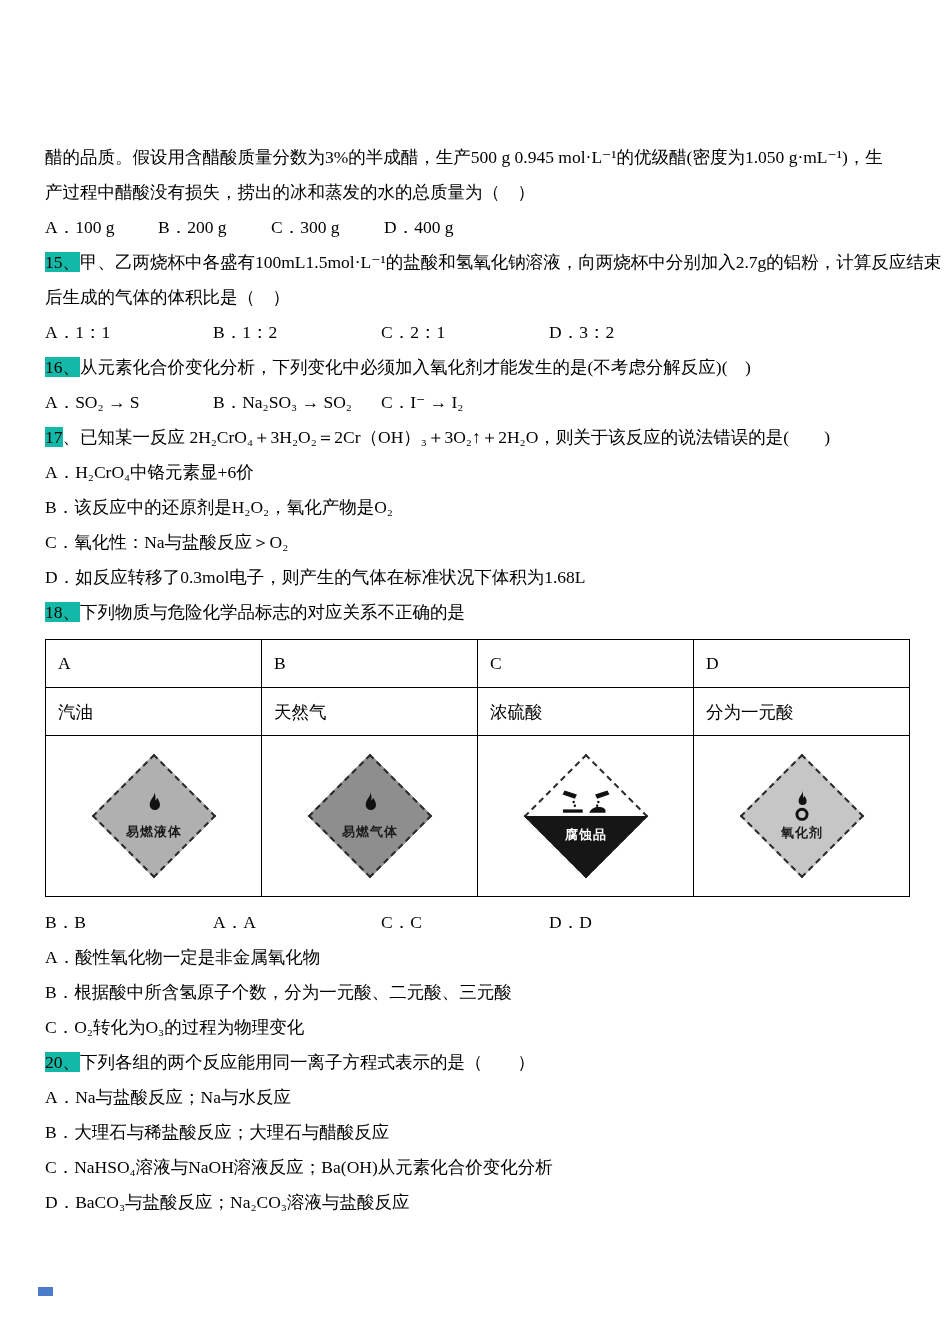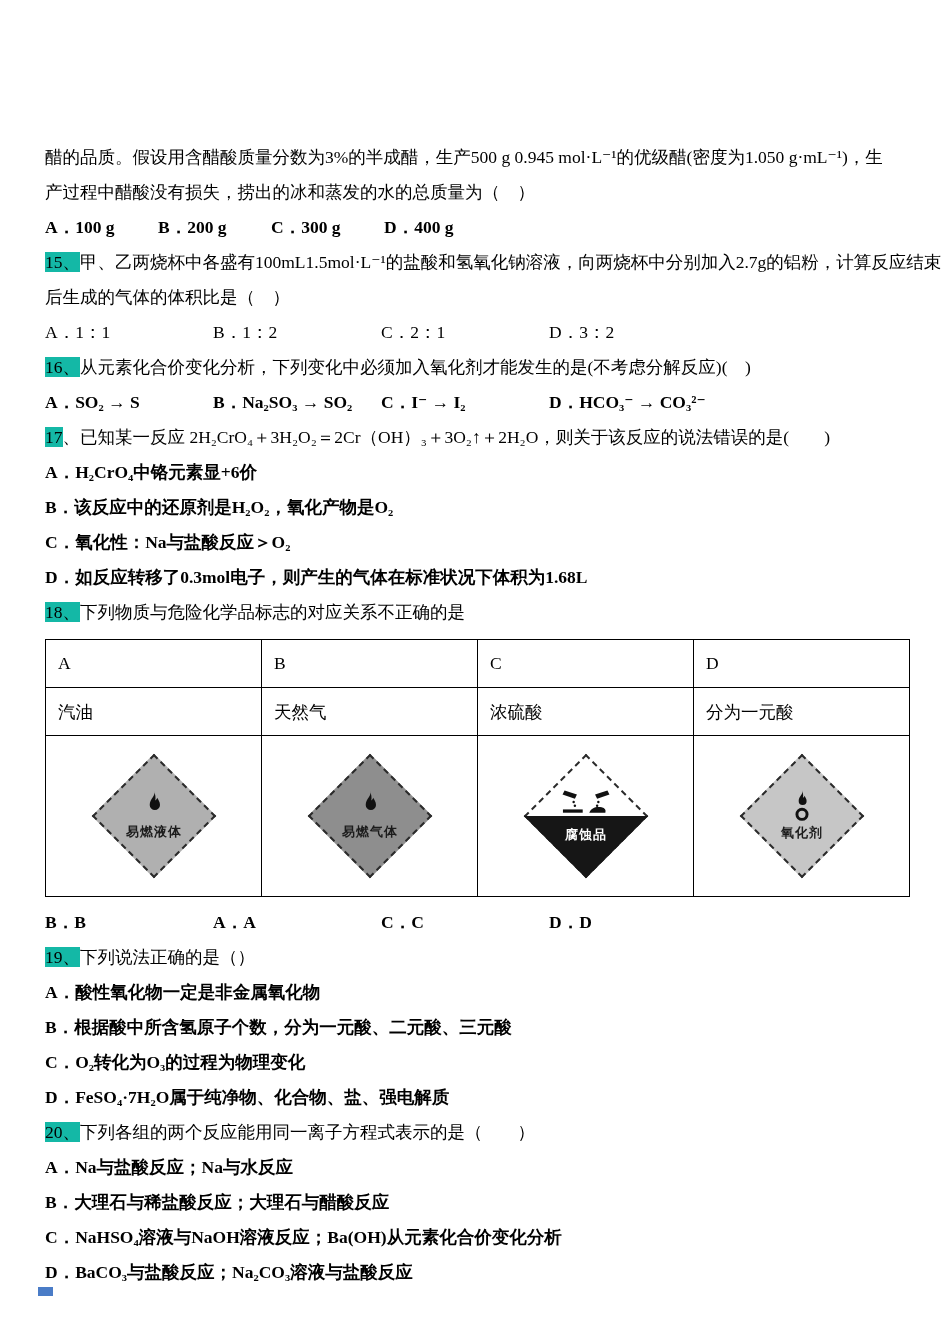--- a/index.html
+++ b/index.html
@@ -7,21 +7,21 @@
     width:950px;height:1344px;position:relative;
     font-family:"Liberation Serif","DejaVu Serif",serif;
     font-size:17.5px;color:#000;overflow:hidden;
   }
   .content{padding:95px 40px 0 45px;margin-top:45px;}
   p.line{margin:0;line-height:35px;white-space:nowrap;}
   .optrow{display:flex;line-height:35px;white-space:nowrap;}
   .optrow > span{width:168px;flex:none;}
   .optrow.narrow > span{width:113px;}
   .optrow > span:last-child{width:auto;}
-  .b{font-weight:bold;align-items:flex-end;}
+  .b{font-weight:normal;align-items:flex-end;}
   .hl{background:#14b8a6;}
   table.hazard{width:100%;border-collapse:collapse;margin:9px 0 8px 0;table-layout:fixed;}
   table.hazard td{border:1.6px solid #000;padding:0 12px;height:47px;vertical-align:middle;}
   table.hazard td.sym{height:160px;padding:0;}
   .diamond-wrap{display:flex;align-items:center;justify-content:center;height:100%;}
   .diamond{position:relative;width:84px;height:84px;transform:rotate(45deg);border:2px dashed #2b2b2b;background:#b3b3b3;}
   .diamond .dcontent{position:absolute;inset:0;transform:rotate(-45deg);display:flex;flex-direction:column;align-items:center;justify-content:center;z-index:2;}
   .diamond .dlabel{font-size:13px;font-weight:bold;letter-spacing:1px;color:#1c1c1c;margin-top:2px;}
   .diamond.corrosive::after{content:"";position:absolute;inset:-2px;background:linear-gradient(135deg,transparent 50%,#161616 50%);z-index:1;}
   .diamond.corrosive .dlabel{color:#ffffff;margin-top:10px;}
@@ -49,21 +49,20 @@
     <span>B．1：2</span>
     <span>C．2：1</span>
     <span>D．3：2</span>
   </div>
 
   <p class="line"><span class="hl">16、</span><span>从元素化合价变化分析，下列变化中必须加入氧化剂才能发生的是(不考虑分解反应)(　)</span></p>
   <div class="optrow b">
     <span>A．SO₂ → S</span>
     <span>B．Na₂SO₃ → SO₂</span>
     <span>C．I⁻ → I₂</span>
-    <span>D．HCO₃⁻ → CO₃²⁻</span>
   </div>
 
   <p class="line"><span class="hl">17</span><span>、已知某一反应 2H₂CrO₄＋3H₂O₂＝2Cr（OH）₃＋3O₂↑＋2H₂O，则关于该反应的说法错误的是(　　)</span></p>
   <p class="line b">A．H₂CrO₄中铬元素显+6价</p>
   <p class="line b">B．该反应中的还原剂是H₂O₂，氧化产物是O₂</p>
   <p class="line b">C．氧化性：Na与盐酸反应＞O₂</p>
   <p class="line b">D．如反应转移了0.3mol电子，则产生的气体在标准状况下体积为1.68L</p>
 
   <p class="line"><span class="hl">18、</span><span>下列物质与危险化学品标志的对应关系不正确的是</span></p>
 
@@ -144,25 +143,23 @@
   </tbody>
     </table>
 
   <div class="optrow b">
     <span>B．B</span>
     <span>A．A</span>
     <span>C．C</span>
     <span>D．D</span>
   </div>
 
-  <p class="line"><span class="hl">19、</span><span>下列说法正确的是（）</span></p>
   <p class="line b">A．酸性氧化物一定是非金属氧化物</p>
   <p class="line b">B．根据酸中所含氢原子个数，分为一元酸、二元酸、三元酸</p>
   <p class="line b">C．O₂转化为O₃的过程为物理变化</p>
-  <p class="line b">D．FeSO₄·7H₂O属于纯净物、化合物、盐、强电解质</p>
 
   <p class="line"><span class="hl">20、</span><span>下列各组的两个反应能用同一离子方程式表示的是（　　）</span></p>
   <p class="line b">A．Na与盐酸反应；Na与水反应</p>
   <p class="line b">B．大理石与稀盐酸反应；大理石与醋酸反应</p>
   <p class="line b">C．NaHSO₄溶液与NaOH溶液反应；Ba(OH)从元素化合价变化分析</p>
   <p class="line b">D．BaCO₃与盐酸反应；Na₂CO₃溶液与盐酸反应</p>
 
 </div>
 
 <div class="artifact"></div>

